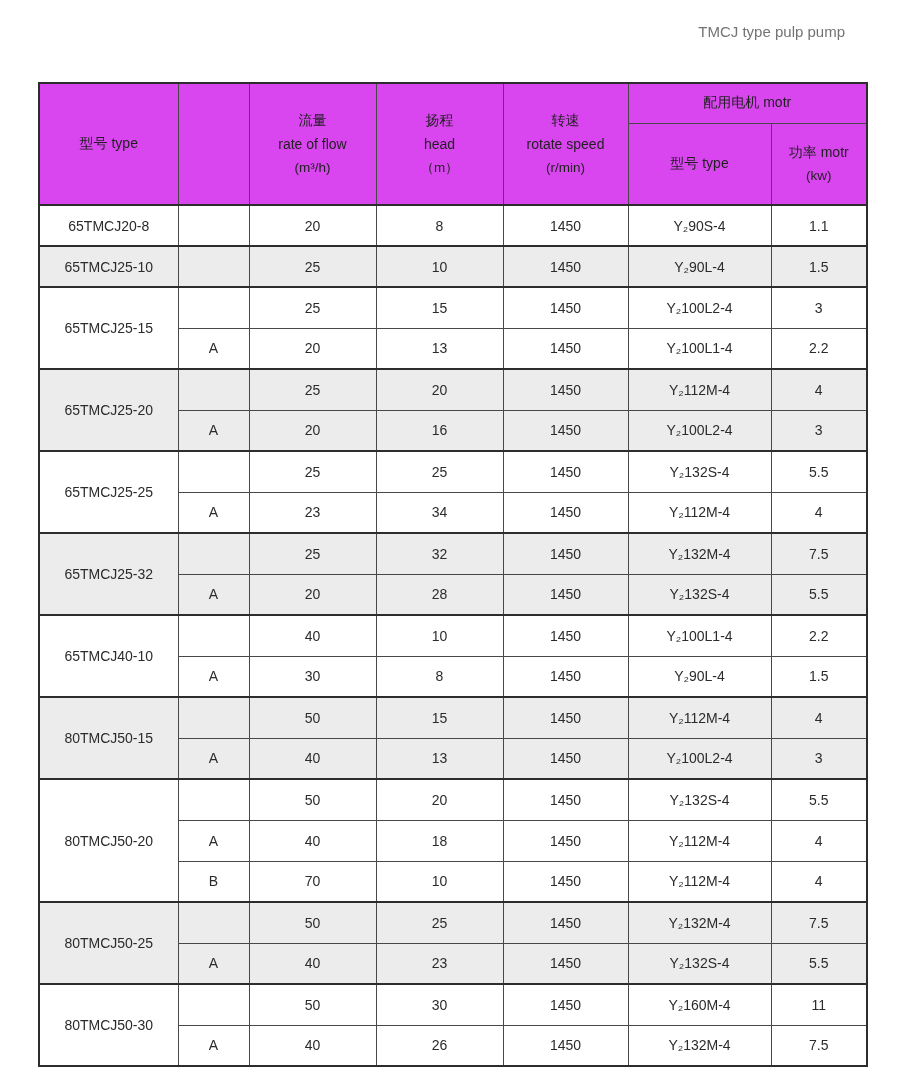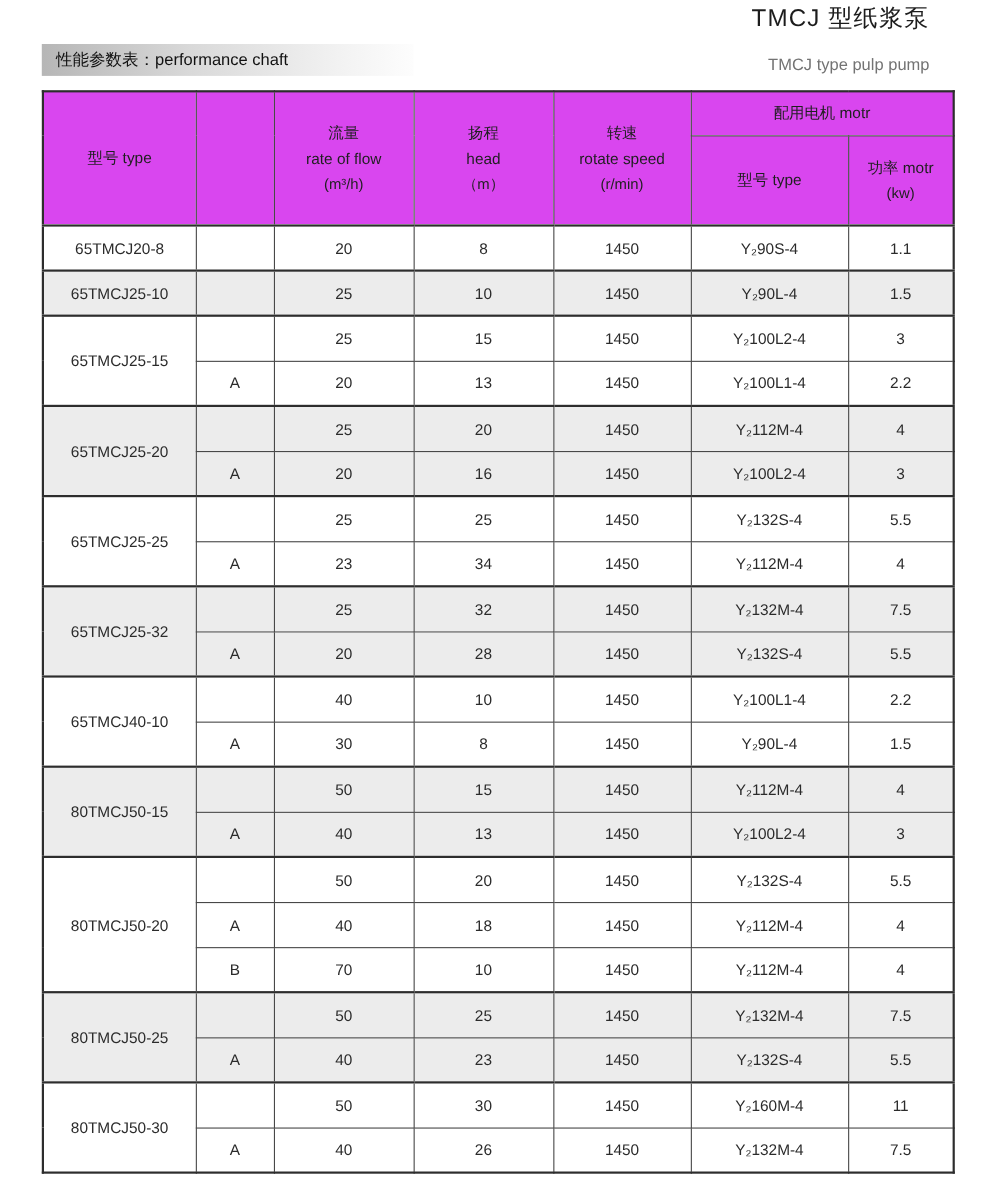--- a/index.html
+++ b/index.html
@@ -56,27 +56,23 @@
   .spec tbody tr.shaded td { background: #ececec; margin-left: 16px; }
   .hdr-line { line-height: 18px; margin: 6px 0; }
   .hdr-line.unit { font-size: 13.5px; }
 </style>
 </head>
 <body>
 
 <div class="page">
 
   <div class="titles">
-    <div class="title-cn">TMCJ 型纸浆泵</div>
     <div class="title-en">TMCJ type pulp pump</div>
   </div>
 
-  <div class="section-bar">
-    <span>性能参数表：performance chaft</span>
-  </div>
 
   <table class="spec">
     <colgroup>
       <col style="width:139px">
       <col style="width:71px">
       <col style="width:127px">
       <col style="width:127px">
       <col style="width:125px">
       <col style="width:143px">
       <col style="width:96px">

